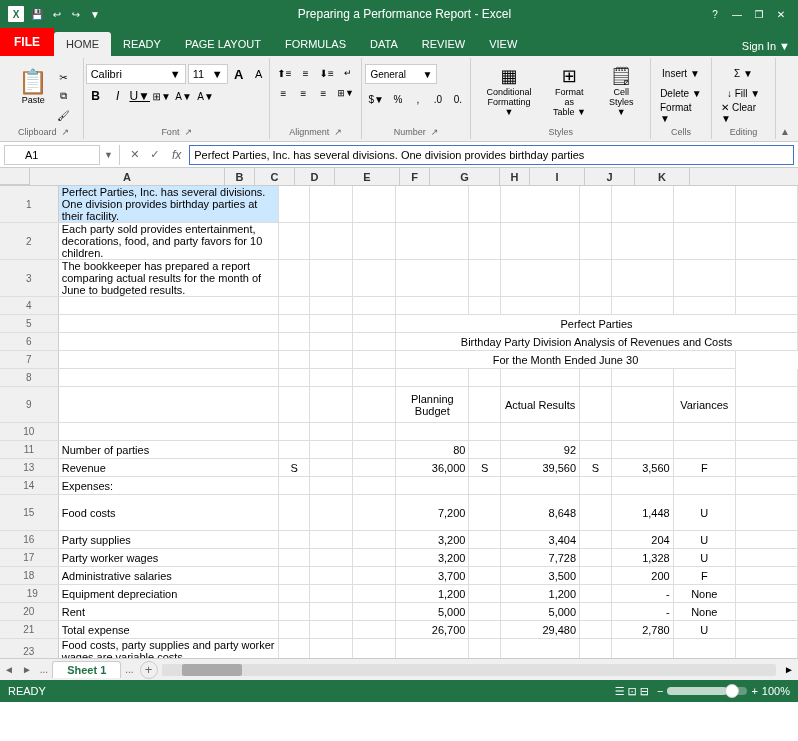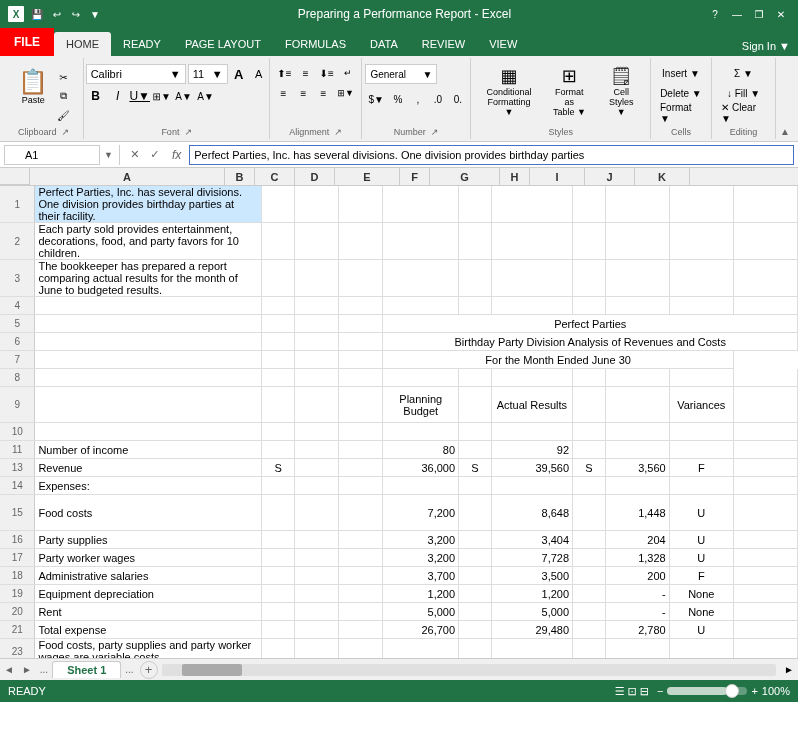--- a/index.html
+++ b/index.html
@@ -577,21 +577,21 @@
               <td style="width: 65px; border-right: 1px solid rgb(221, 221, 221); border-bottom: 1px solid rgb(221, 221, 221); padding: 0px 3px; vertical-align: middle; height: 18px; font-size: 11px; text-align: left;"></td>
               <td style="width: 28px; border-right: 1px solid rgb(221, 221, 221); border-bottom: 1px solid rgb(221, 221, 221); padding: 0px 3px; vertical-align: middle; height: 18px; font-size: 11px; text-align: center;"></td>
               <td style="width: 70px; border-right: 1px solid rgb(221, 221, 221); border-bottom: 1px solid rgb(221, 221, 221); padding: 0px 3px; vertical-align: middle; height: 18px; font-size: 11px; text-align: left;"></td>
               <td style="width: 28px; border-right: 1px solid rgb(221, 221, 221); border-bottom: 1px solid rgb(221, 221, 221); padding: 0px 3px; vertical-align: middle; height: 18px; font-size: 11px; text-align: center;"></td>
               <td style="width: 55px; border-right: 1px solid rgb(221, 221, 221); border-bottom: 1px solid rgb(221, 221, 221); padding: 0px 3px; vertical-align: middle; height: 18px; font-size: 11px; text-align: left;"></td>
               <td style="width: 50px; border-right: 1px solid rgb(221, 221, 221); border-bottom: 1px solid rgb(221, 221, 221); padding: 0px 3px; vertical-align: middle; height: 18px; font-size: 11px; text-align: center;"></td>
               <td style="width: 55px; border-right: 1px solid rgb(221, 221, 221); border-bottom: 1px solid rgb(221, 221, 221); padding: 0px 3px; vertical-align: middle; height: 18px; font-size: 11px; text-align: left;"></td>
             </tr>
             <tr>
               <td style="width: 30px; min-width: 30px; background: rgb(240, 240, 240); border-right: 1px solid rgb(204, 204, 204); border-bottom: 1px solid rgb(221, 221, 221); text-align: center; font-size: 10px; color: rgb(102, 102, 102); vertical-align: middle; padding: 0px 2px; height: 18px;">11</td>
-              <td style="width: 195px; border-right: 1px solid rgb(221, 221, 221); border-bottom: 1px solid rgb(221, 221, 221); padding: 0px 3px; vertical-align: middle; height: 18px; font-size: 11px; text-align: left;">Number of income</td>
+              <td style="width: 195px; border-right: 1px solid rgb(221, 221, 221); border-bottom: 1px solid rgb(221, 221, 221); padding: 0px 3px; vertical-align: middle; height: 18px; font-size: 11px; text-align: left;">Number of parties</td>
               <td style="width: 28px; border-right: 1px solid rgb(221, 221, 221); border-bottom: 1px solid rgb(221, 221, 221); padding: 0px 3px; vertical-align: middle; height: 18px; font-size: 11px; text-align: center;"></td>
               <td style="width: 38px; border-right: 1px solid rgb(221, 221, 221); border-bottom: 1px solid rgb(221, 221, 221); padding: 0px 3px; vertical-align: middle; height: 18px; font-size: 11px; text-align: left;"></td>
               <td style="width: 38px; border-right: 1px solid rgb(221, 221, 221); border-bottom: 1px solid rgb(221, 221, 221); padding: 0px 3px; vertical-align: middle; height: 18px; font-size: 11px; text-align: left;"></td>
               <td style="width: 65px; border-right: 1px solid rgb(221, 221, 221); border-bottom: 1px solid rgb(221, 221, 221); padding: 0px 3px; vertical-align: middle; height: 18px; font-size: 11px; text-align: right;">80</td>
               <td style="width: 28px; border-right: 1px solid rgb(221, 221, 221); border-bottom: 1px solid rgb(221, 221, 221); padding: 0px 3px; vertical-align: middle; height: 18px; font-size: 11px; text-align: center;"></td>
               <td style="width: 70px; border-right: 1px solid rgb(221, 221, 221); border-bottom: 1px solid rgb(221, 221, 221); padding: 0px 3px; vertical-align: middle; height: 18px; font-size: 11px; text-align: right;">92</td>
               <td style="width: 28px; border-right: 1px solid rgb(221, 221, 221); border-bottom: 1px solid rgb(221, 221, 221); padding: 0px 3px; vertical-align: middle; height: 18px; font-size: 11px; text-align: center;"></td>
               <td style="width: 55px; border-right: 1px solid rgb(221, 221, 221); border-bottom: 1px solid rgb(221, 221, 221); padding: 0px 3px; vertical-align: middle; height: 18px; font-size: 11px; text-align: left;"></td>
               <td style="width: 50px; border-right: 1px solid rgb(221, 221, 221); border-bottom: 1px solid rgb(221, 221, 221); padding: 0px 3px; vertical-align: middle; height: 18px; font-size: 11px; text-align: center;"></td>
               <td style="width: 55px; border-right: 1px solid rgb(221, 221, 221); border-bottom: 1px solid rgb(221, 221, 221); padding: 0px 3px; vertical-align: middle; height: 18px; font-size: 11px; text-align: left;"></td>
@@ -674,21 +674,21 @@
               <td style="width: 38px; border-right: 1px solid rgb(221, 221, 221); border-bottom: 1px solid rgb(221, 221, 221); padding: 0px 3px; vertical-align: middle; height: 18px; font-size: 11px; text-align: left;"></td>
               <td style="width: 65px; border-right: 1px solid rgb(221, 221, 221); border-bottom: 1px solid rgb(221, 221, 221); padding: 0px 3px; vertical-align: middle; height: 18px; font-size: 11px; text-align: right;">3,700</td>
               <td style="width: 28px; border-right: 1px solid rgb(221, 221, 221); border-bottom: 1px solid rgb(221, 221, 221); padding: 0px 3px; vertical-align: middle; height: 18px; font-size: 11px; text-align: center;"></td>
               <td style="width: 70px; border-right: 1px solid rgb(221, 221, 221); border-bottom: 1px solid rgb(221, 221, 221); padding: 0px 3px; vertical-align: middle; height: 18px; font-size: 11px; text-align: right;">3,500</td>
               <td style="width: 28px; border-right: 1px solid rgb(221, 221, 221); border-bottom: 1px solid rgb(221, 221, 221); padding: 0px 3px; vertical-align: middle; height: 18px; font-size: 11px; text-align: center;"></td>
               <td style="width: 55px; border-right: 1px solid rgb(221, 221, 221); border-bottom: 1px solid rgb(221, 221, 221); padding: 0px 3px; vertical-align: middle; height: 18px; font-size: 11px; text-align: right;">200</td>
               <td style="width: 50px; border-right: 1px solid rgb(221, 221, 221); border-bottom: 1px solid rgb(221, 221, 221); padding: 0px 3px; vertical-align: middle; height: 18px; font-size: 11px; text-align: center;">F</td>
               <td style="width: 55px; border-right: 1px solid rgb(221, 221, 221); border-bottom: 1px solid rgb(221, 221, 221); padding: 0px 3px; vertical-align: middle; height: 18px; font-size: 11px; text-align: left;"></td>
             </tr>
             <tr>
-              <td style="width: 30px; min-width: 30px; background: rgb(240, 240, 240); border-right: 1px solid rgb(204, 204, 204); border-bottom: 1px solid rgb(221, 221, 221); text-align: center; font-size: 10px; color: rgb(102, 102, 102); vertical-align: middle; padding: 0px 8px; height: 18px;">19</td>
+              <td style="width: 30px; min-width: 30px; background: rgb(240, 240, 240); border-right: 1px solid rgb(204, 204, 204); border-bottom: 1px solid rgb(221, 221, 221); text-align: right; font-size: 10px; color: rgb(102, 102, 102); vertical-align: middle; padding: 0px 20px; height: 18px;">19</td>
               <td style="width: 195px; border-right: 1px solid rgb(221, 221, 221); border-bottom: 1px solid rgb(221, 221, 221); padding: 0px 3px; vertical-align: middle; height: 18px; font-size: 11px; text-align: left;">  Equipment depreciation</td>
               <td style="width: 28px; border-right: 1px solid rgb(221, 221, 221); border-bottom: 1px solid rgb(221, 221, 221); padding: 0px 3px; vertical-align: middle; height: 18px; font-size: 11px; text-align: center;"></td>
               <td style="width: 38px; border-right: 1px solid rgb(221, 221, 221); border-bottom: 1px solid rgb(221, 221, 221); padding: 0px 3px; vertical-align: middle; height: 18px; font-size: 11px; text-align: left;"></td>
               <td style="width: 38px; border-right: 1px solid rgb(221, 221, 221); border-bottom: 1px solid rgb(221, 221, 221); padding: 0px 3px; vertical-align: middle; height: 18px; font-size: 11px; text-align: left;"></td>
               <td style="width: 65px; border-right: 1px solid rgb(221, 221, 221); border-bottom: 1px solid rgb(221, 221, 221); padding: 0px 3px; vertical-align: middle; height: 18px; font-size: 11px; text-align: right;">1,200</td>
               <td style="width: 28px; border-right: 1px solid rgb(221, 221, 221); border-bottom: 1px solid rgb(221, 221, 221); padding: 0px 3px; vertical-align: middle; height: 18px; font-size: 11px; text-align: center;"></td>
               <td style="width: 70px; border-right: 1px solid rgb(221, 221, 221); border-bottom: 1px solid rgb(221, 221, 221); padding: 0px 3px; vertical-align: middle; height: 18px; font-size: 11px; text-align: right;">1,200</td>
               <td style="width: 28px; border-right: 1px solid rgb(221, 221, 221); border-bottom: 1px solid rgb(221, 221, 221); padding: 0px 3px; vertical-align: middle; height: 18px; font-size: 11px; text-align: center;"></td>
               <td style="width: 55px; border-right: 1px solid rgb(221, 221, 221); border-bottom: 1px solid rgb(221, 221, 221); padding: 0px 3px; vertical-align: middle; height: 18px; font-size: 11px; text-align: right;">-</td>
               <td style="width: 50px; border-right: 1px solid rgb(221, 221, 221); border-bottom: 1px solid rgb(221, 221, 221); padding: 0px 3px; vertical-align: middle; height: 18px; font-size: 11px; text-align: center;">None</td>

